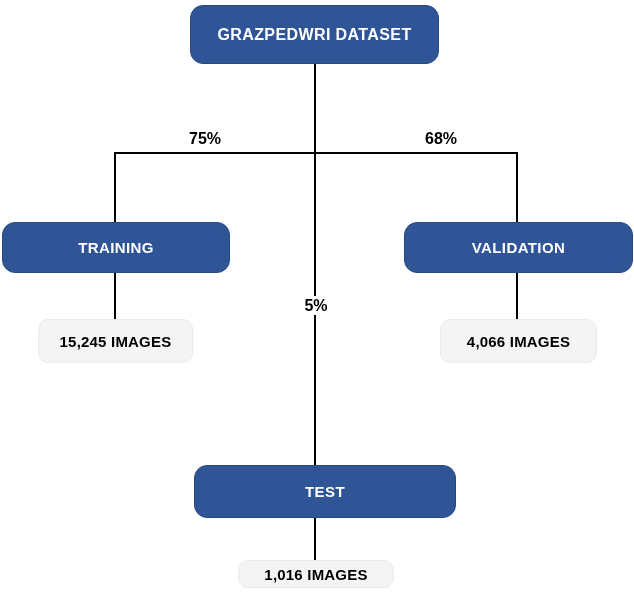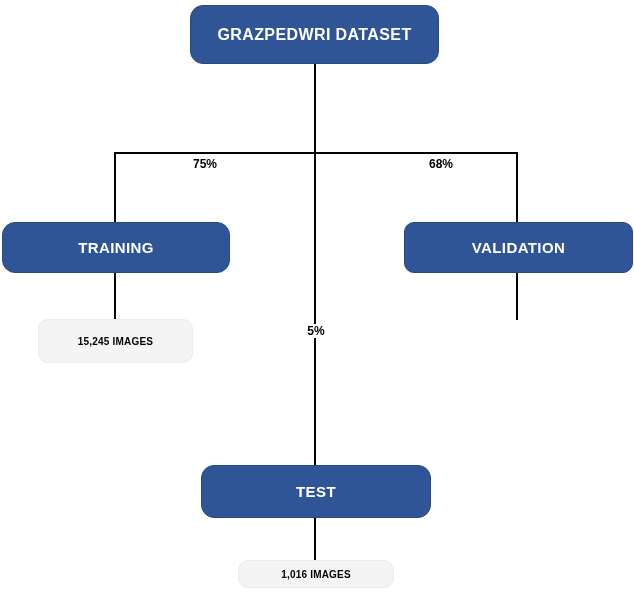--- a/index.html
+++ b/index.html
@@ -33,38 +33,37 @@
     box-sizing:border-box;
     text-align:center;
   }
   .count{
     position:absolute;
     background:var(--count-fill);
     border:1px solid var(--count-border);
     border-radius:10px;
     color:var(--count-text);
     font-weight:bold;
-    font-size:10px;
+    font-size:15px;
     letter-spacing:0.2px;
     display:flex;align-items:center;justify-content:center;
     box-sizing:border-box;
     text-align:center;
   }
   .vline{position:absolute;width:2px;background:var(--connector);}
   .hline{position:absolute;height:1.5px;background:var(--connector);}
   .pct{
     position:absolute;
     transform:translateX(-50%);
     color:var(--count-text);
     font-weight:bold;
-    font-size:12px;
+    font-size:16px;
     background:var(--background);
     padding:0 3px;
     line-height:1.2;
-    margin-top:28px;
   }
 </style>
 </head>
 <body>
 
 <div class="canvas">
 
   <div class="vline" style="left:314px;top:63px;height:402px;"></div>
   <div class="hline" style="left:114px;top:152px;width:404px;"></div>
   <div class="vline" style="left:114px;top:152px;height:71px;"></div>
@@ -74,22 +73,23 @@
   <div class="vline" style="left:314px;top:517px;height:44px;"></div>
 
   <div class="pct" style="left:205px;top:129px;">75%</div>
   <div class="pct" style="left:441px;top:129px;">68%</div>
   <div class="pct" style="left:316px;top:296px;">5%</div>
 
   <div class="node" style="left:190px;top:5px;width:249px;height:59px;font-size:16px;">GRAZPEDWRI DATASET</div>
 
   <div class="node" style="left:2px;top:222px;width:228px;height:51px;">TRAINING</div>
 
-  <div class="node" style="left:404px;top:222px;width:229px;height:51px;border-radius:10px;">VALIDATION</div>
+  <div class="node" style="left:404px;top:222px;width:229px;height:51px;">VALIDATION</div>
 
-  <div class="node" style="left:201px;top:465px;width:230px;height:53px;text-align:right;">TEST</div>
+  <div class="node" style="left:194px;top:465px;width:262px;height:53px;text-align:right;">TEST</div>
 
   <div class="count" style="left:38px;top:319px;width:155px;height:44px;">15,245 IMAGES</div>
 
+  <div class="count" style="left:440px;top:319px;width:157px;height:44px;">4,066 IMAGES</div>
 
   <div class="count" style="left:238px;top:560px;width:156px;height:28px;">1,016 IMAGES</div>
 
 </div>
 
 </body></html>

